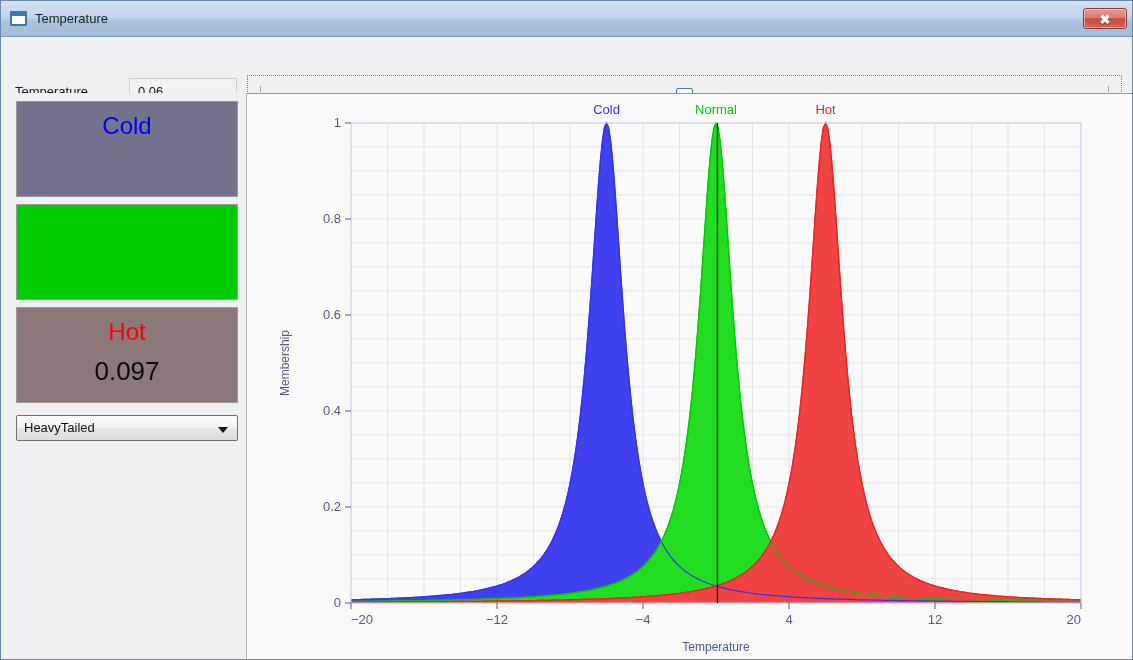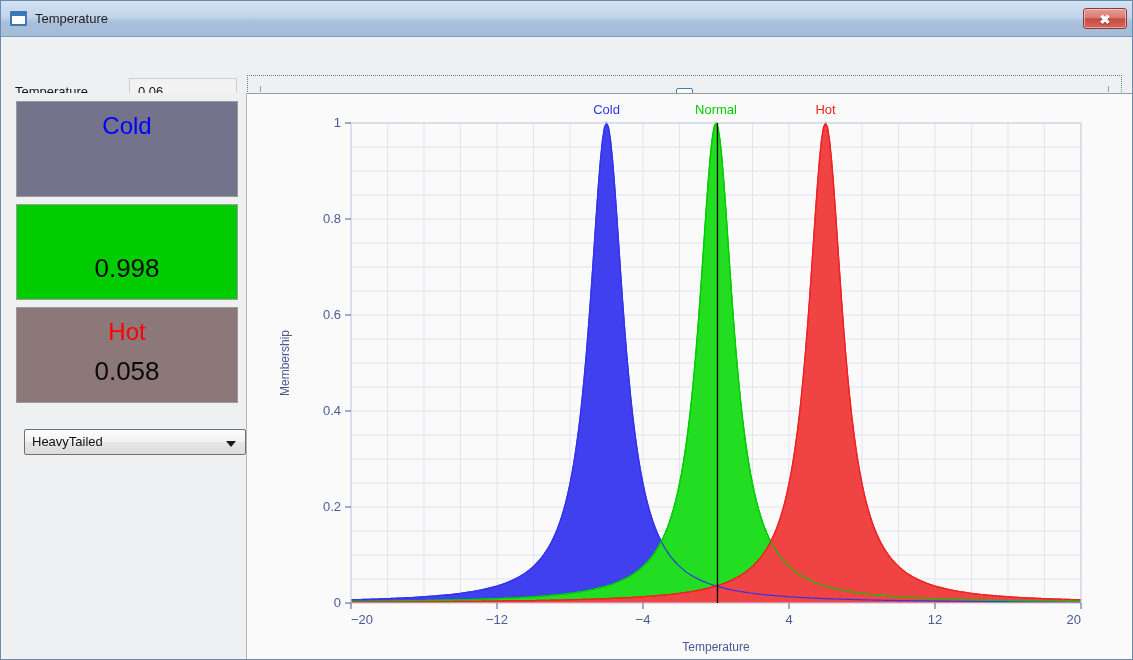--- a/index.html
+++ b/index.html
@@ -161,28 +161,27 @@
     text-align: center;
     font-size: 26px;
     color: #0a0a0a;
   }
   #set-cold { top: 8px; }
   #set-normal { top: 111px; }
   #set-hot { top: 214px; }
 
   .combo {
     position: absolute;
-    left: 15px; top: 336px;
+    left: 15px; top: 322px;
     width: 222px; height: 26px;
     box-sizing: border-box;
     border: 1px solid #707070;
     border-radius: 2px;
     background: linear-gradient(to bottom, #fdfdfd 0%, #f2f2f2 48%, #e6e6e6 52%, #dcdcdc 100%);
     cursor: pointer;
-    margin-left: 8px;
   }
   .combo .combo-text {
     position: absolute;
     left: 7px; top: 4px;
     font-size: 13px;
     color: #111111;
   }
   .combo .combo-arrow {
     position: absolute;
     right: 9px; top: 11px;
@@ -250,26 +249,25 @@
   </div>
 
   <div class="left-panel">
 
     <div class="set-box" id="set-cold" style="background: rgb(115, 115, 140);">
       <div class="set-name" style="color: rgb(0, 0, 255);">Cold</div>
     </div>
 
     <div class="set-box" id="set-normal" style="background: rgb(0, 204, 0);">
       <div class="set-name" style="color: rgb(0, 204, 0);">Normal</div>
-      <div class="set-value">0.998</div>
     </div>
 
     <div class="set-box" id="set-hot" style="background: rgb(140, 120, 120);">
       <div class="set-name" style="color: rgb(255, 0, 0);">Hot</div>
-      <div class="set-value">0.058</div>
+      <div class="set-value">0.097</div>
     </div>
 
     <div class="combo">
       <div class="combo-text">HeavyTailed</div>
       <div class="combo-arrow"></div>
     </div>
   </div>
 
   <div class="chart-area">
     <svg class="chart-svg" id="chart" width="887" height="567">

